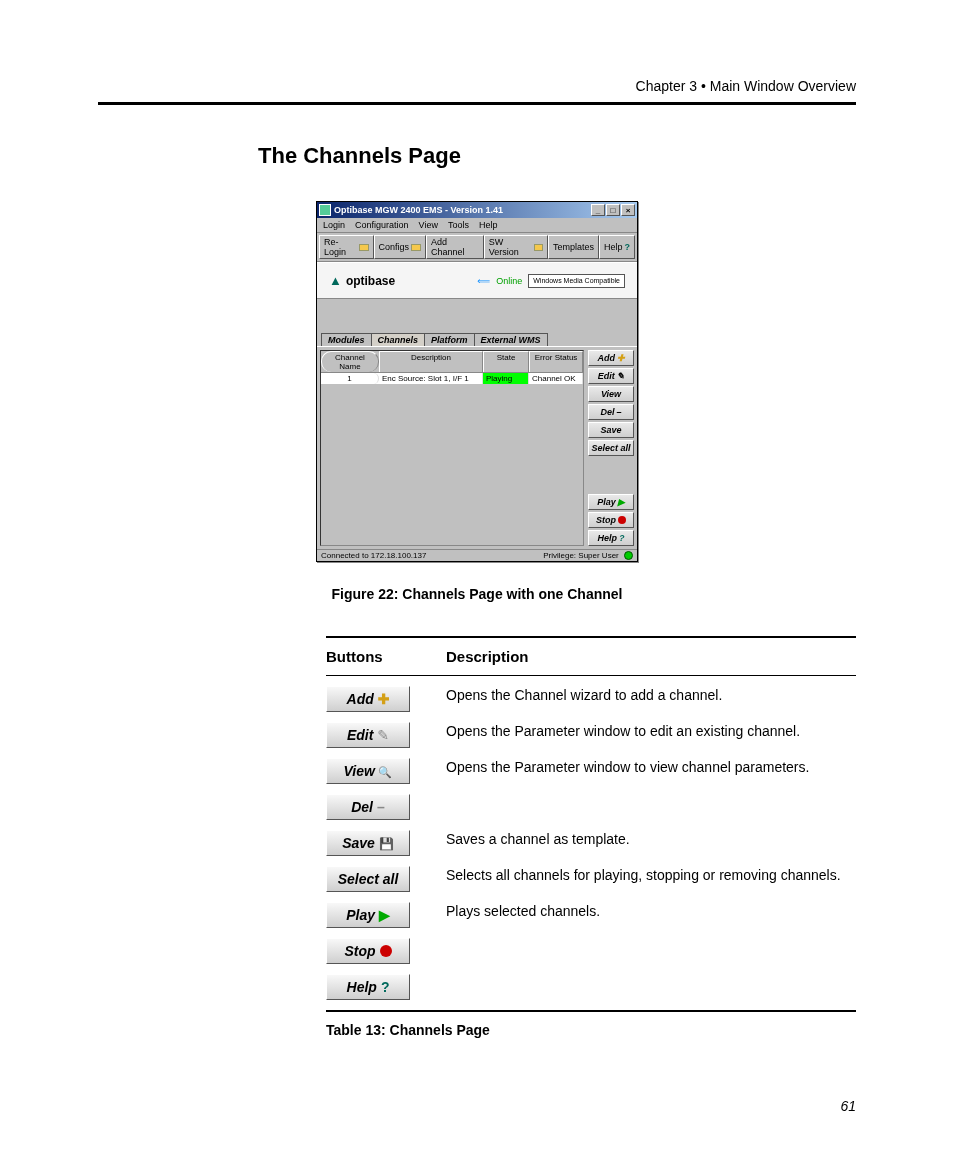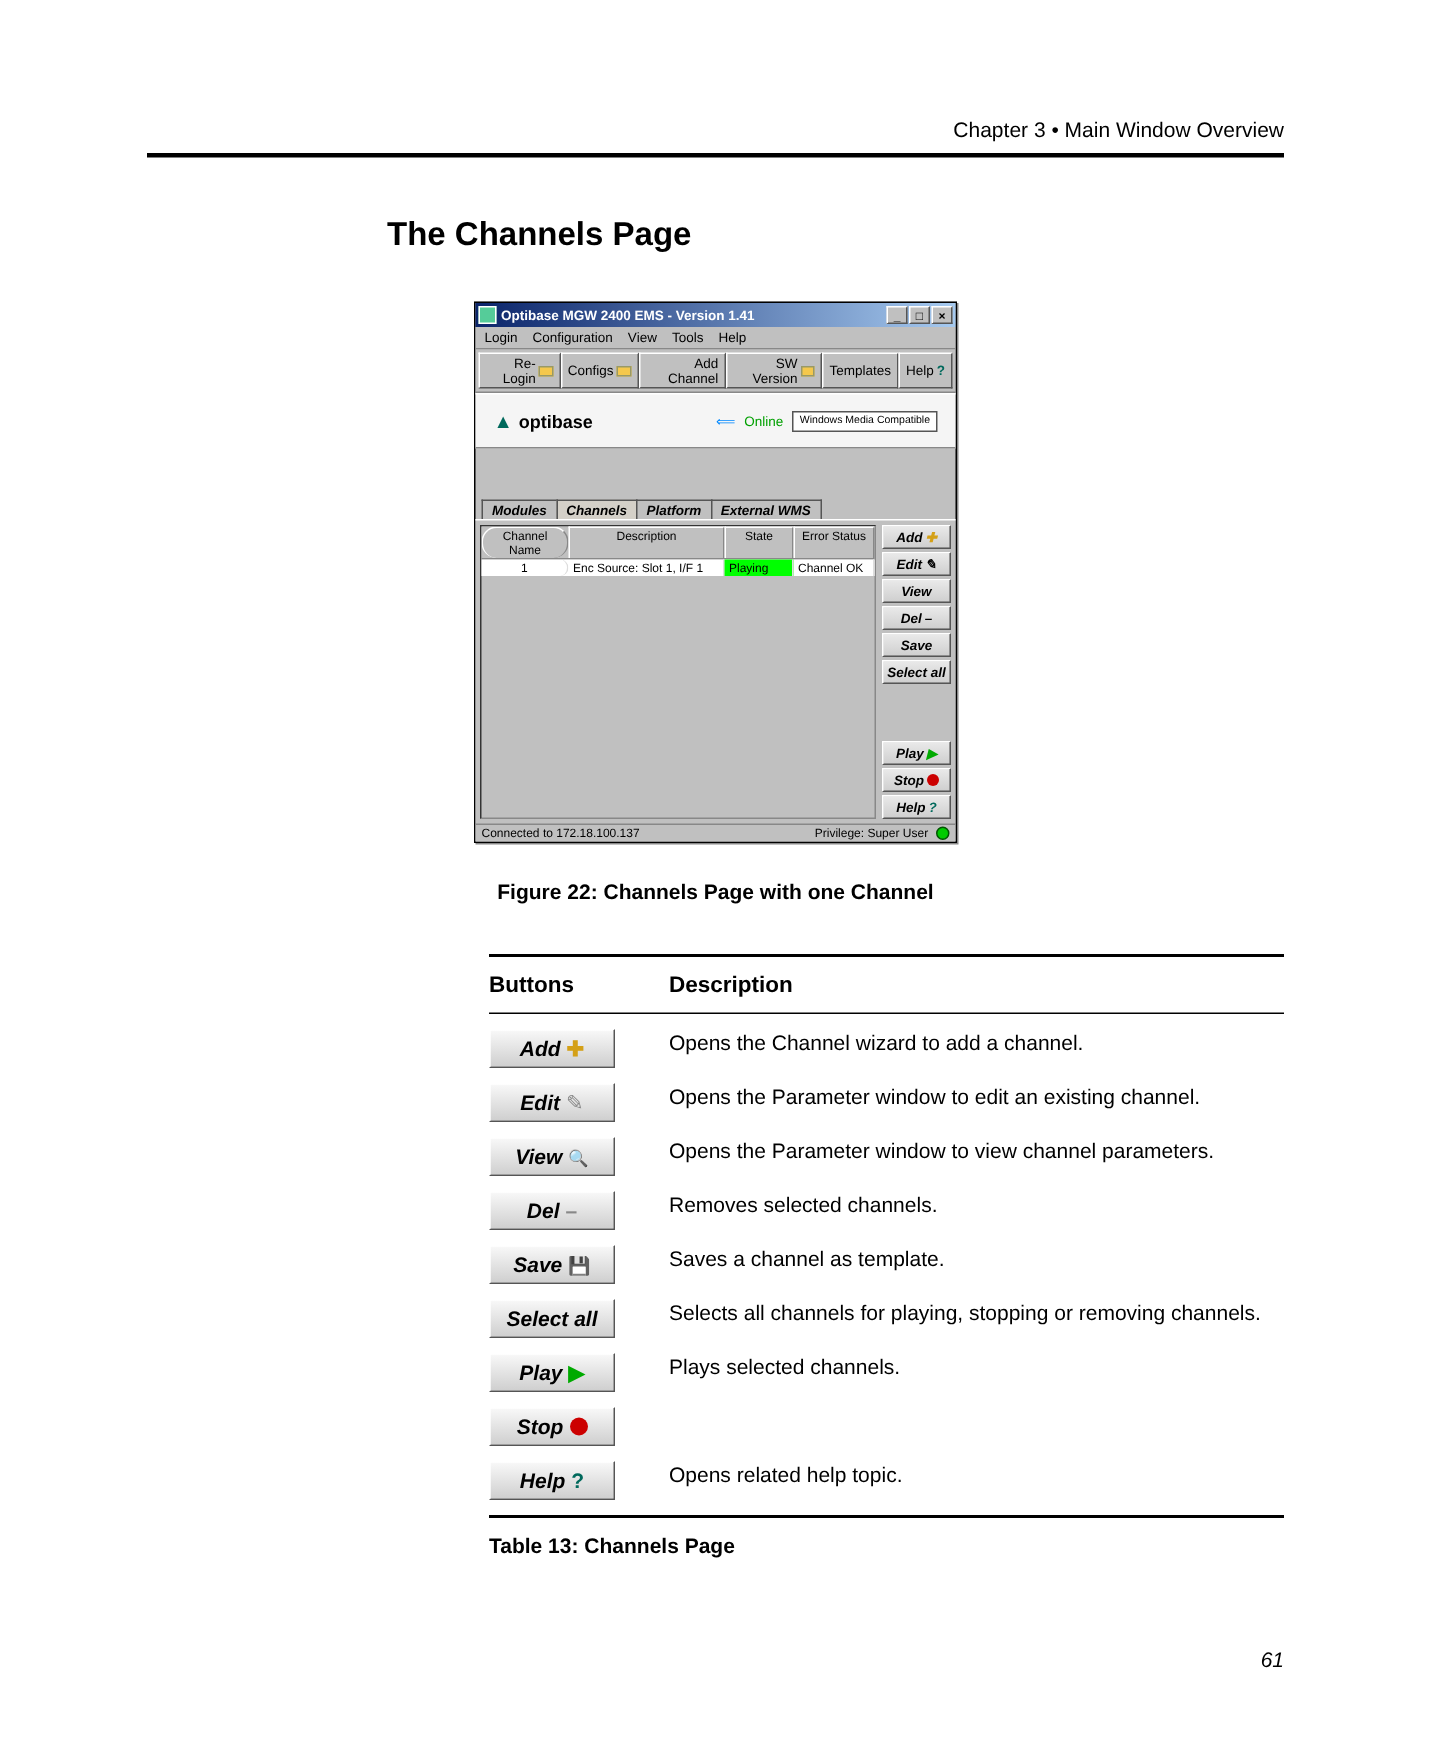--- a/index.html
+++ b/index.html
@@ -51,21 +51,21 @@
   }
   .titlebar .tb-spacer { flex: 1; }
   .tb-btn {
     width: 14px; height: 12px; background: #c0c0c0; border: 1px solid #fff;
     border-right-color: #555; border-bottom-color: #555;
     display: inline-flex; align-items: center; justify-content: center;
     color: #000; font-size: 8px; margin-left: 1px;
   }
   .menubar { display: flex; gap: 10px; padding: 2px 6px; background: #c0c0c0; border-bottom: 1px solid #888; }
   .menubar span { color: #000; }
-  .toolbar { display: flex; gap: 0; padding: 2px; background: #c0c0c0; border-bottom: 1px solid #888; text-align: right; }
+  .toolbar { display: flex; gap: 0; padding: 2px; background: #c0c0c0; border-bottom: 1px solid #888; }
   .toolbar .tbtn {
     background: #c0c0c0; border: 1px solid #fff;
     border-right-color:#555; border-bottom-color:#555;
     padding: 1px 4px; display: flex; align-items: center; gap: 2px;
   }
   .toolbar .folder { width: 10px; height: 7px; background: #f5c84c; border: 1px solid #996; }
   .toolbar .q { color: #00695c; font-weight: bold; }
 
   .brandrow {
     display: flex; align-items: center; justify-content: space-between;
@@ -351,21 +351,20 @@
       </div>
     <div class="col2">Opens the Parameter window to view channel parameters.</div>
   </div>
   <div class="desc-row">
     <div class="col1">
         <div class="mock-btn">
           <span>Del</span>
           <span class="ic-minus"></span>
         </div>
       </div>
-    <div class="col2">Removes selected channels.</div>
   </div>
   <div class="desc-row">
     <div class="col1">
         <div class="mock-btn">
           <span>Save</span>
           <span class="ic-save"></span>
         </div>
       </div>
     <div class="col2">Saves a channel as template.</div>
   </div>
@@ -394,19 +393,18 @@
         </div>
       </div>
   </div>
   <div class="desc-row desc-end">
     <div class="col1">
         <div class="mock-btn">
           <span>Help</span>
           <span class="bp-q"></span>
         </div>
       </div>
-    <div class="col2">Opens related help topic.</div>
   </div>
 </div>
 
 <div class="table-caption">Table  13: Channels Page</div>
 
 <div class="page-number">61</div>
 
 </body></html>

